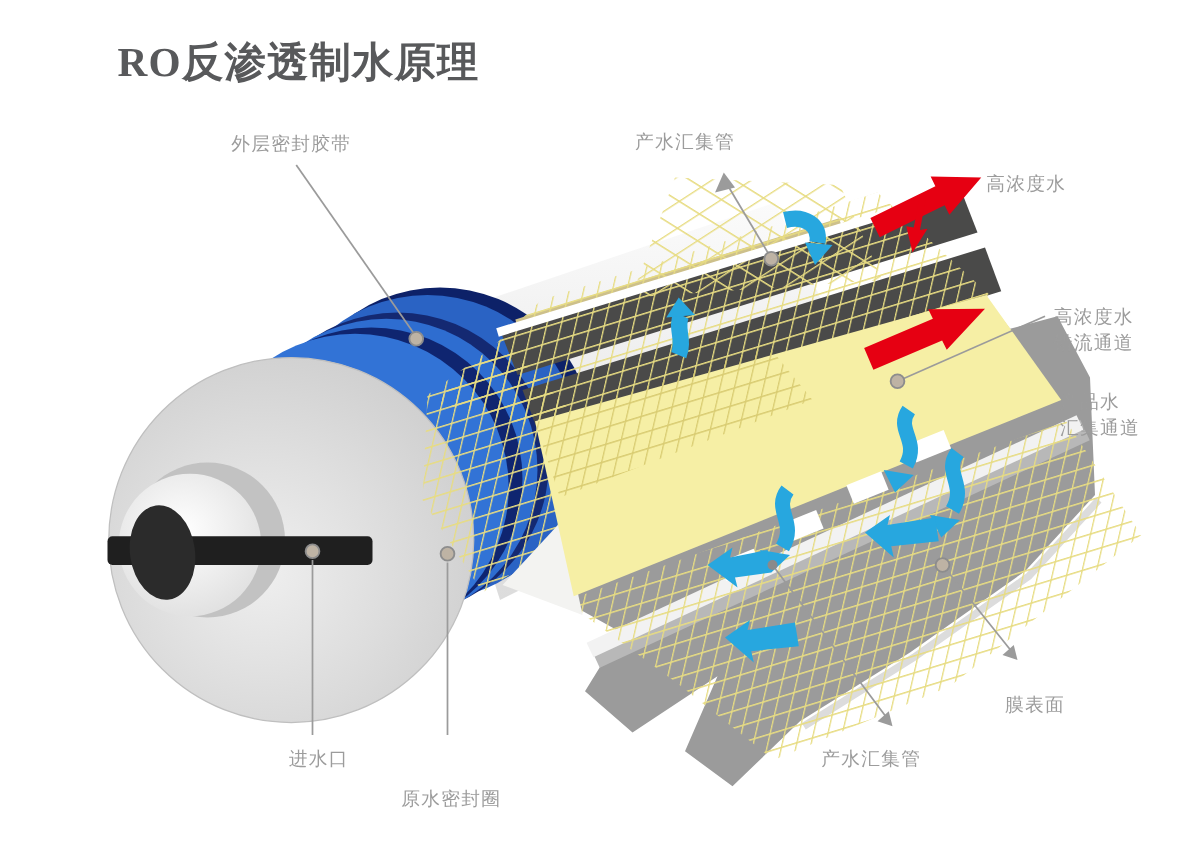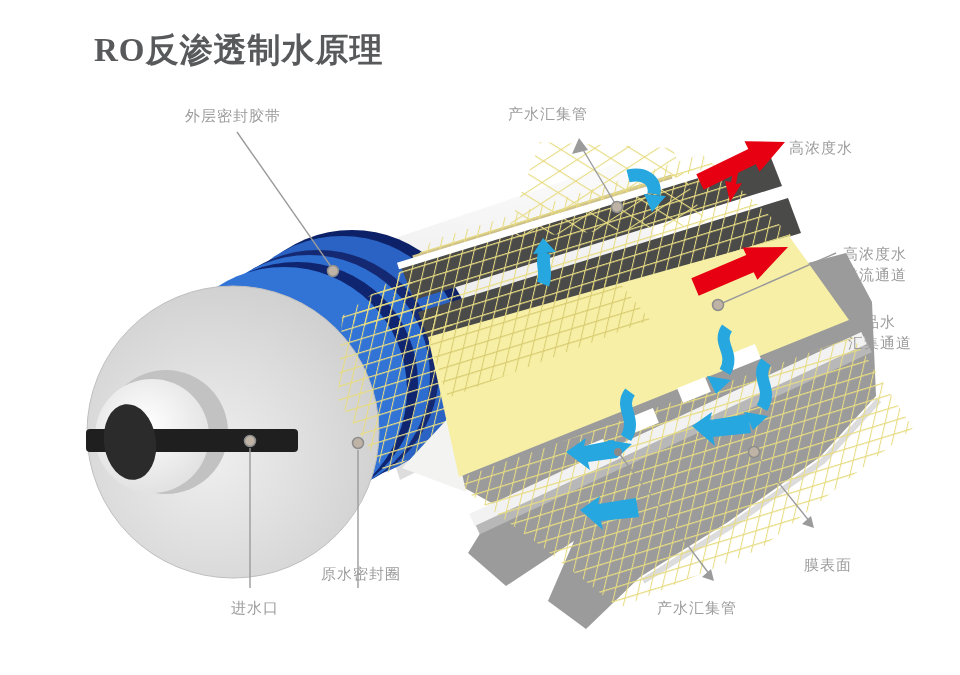--- a/index.html
+++ b/index.html
@@ -167,15 +167,15 @@
 
 <div class="lbl" style="left:848px;top:312px;">产品水
 汇集通道</div>
 
 <div class="lbl" style="left:804px;top:527px;margin-top:28px;">膜表面</div>
 
 <div class="lbl" style="left:657px;top:598px;">产水汇集管</div>
 
 <div class="lbl" style="left:231px;top:598px;">进水口</div>
 
-<div class="lbl" style="left:321px;top:564px;">原水密封圈</div>
+<div class="lbl" style="left:321px;top:630px;">原水密封圈</div>
 
 </div>
 
 </body></html>

